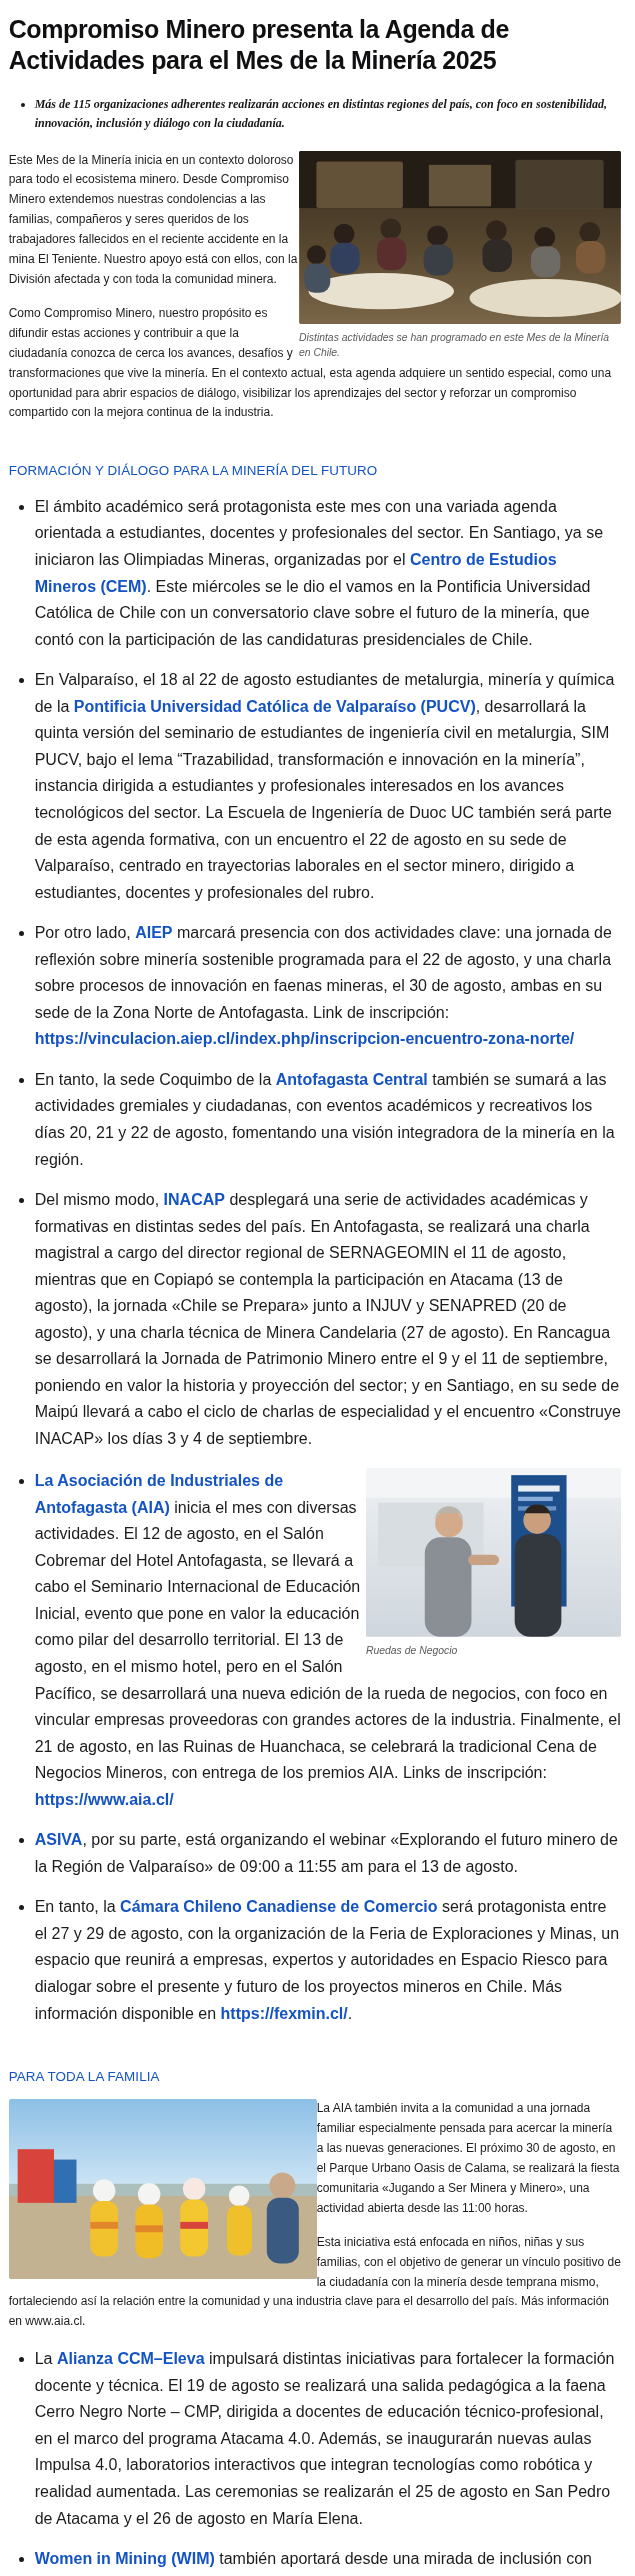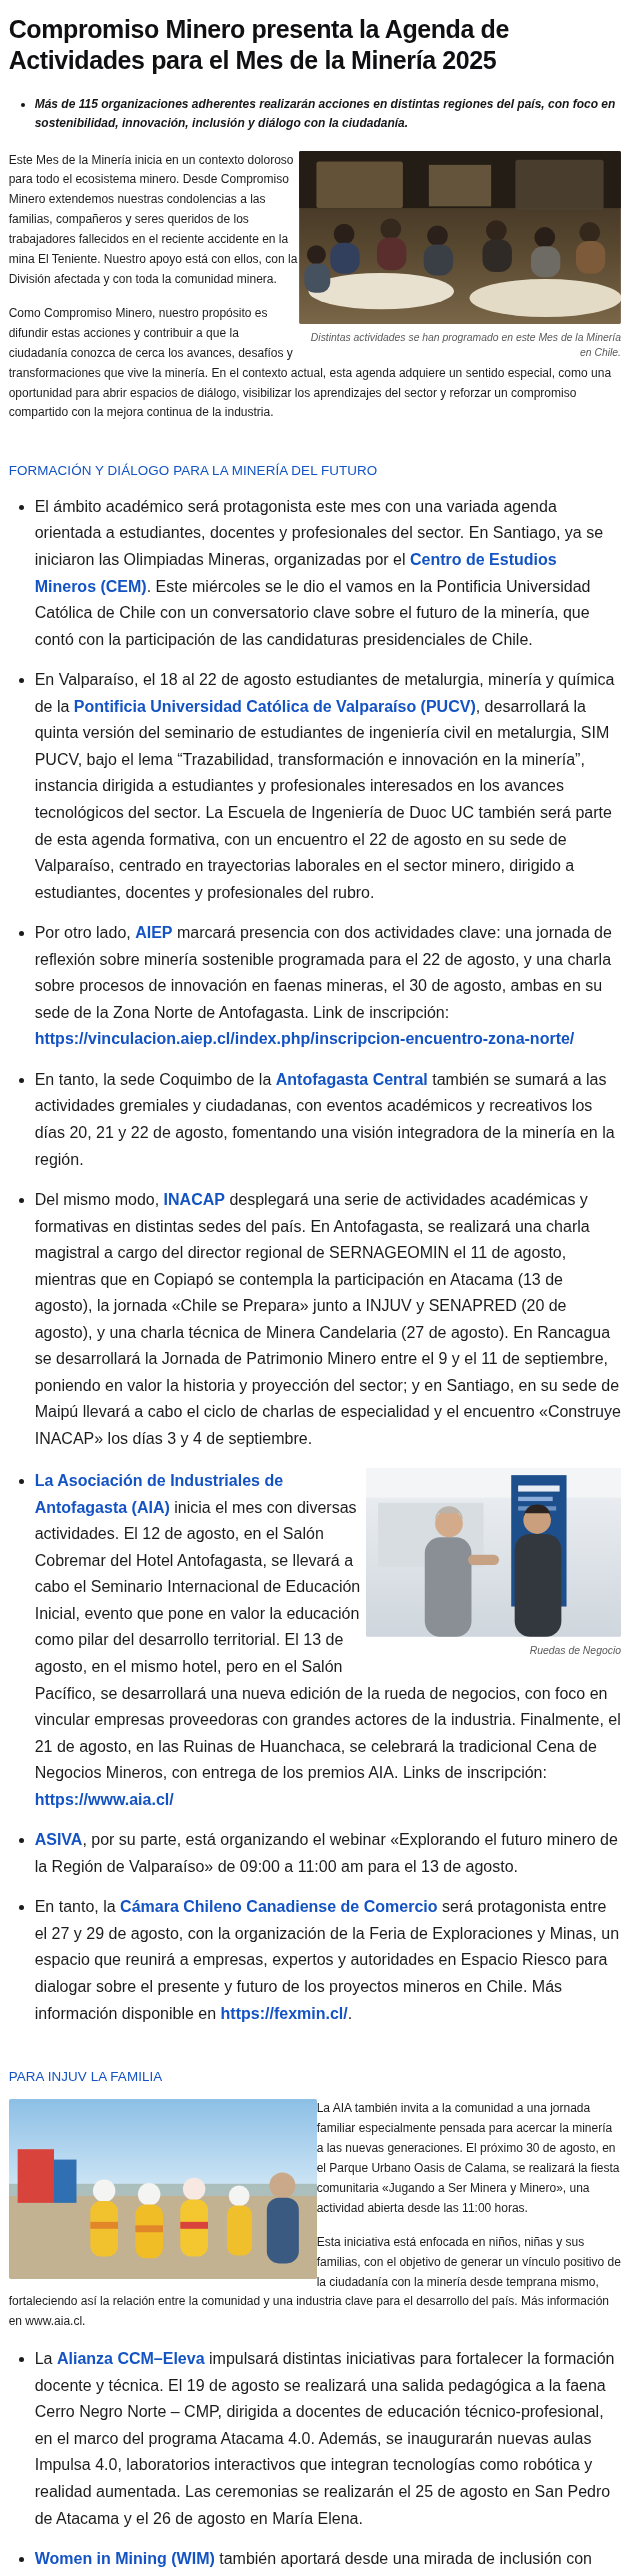--- a/index.html
+++ b/index.html
@@ -17,21 +17,21 @@
     line-height:1.24;
     font-weight:700;
     color:#101012;
     letter-spacing:-0.4px;
     margin:3.5px 0 19px 0;
   }
 
   ul.lead-list { margin:0 0 17.3px 0; padding-left:26px; list-style:disc; }
   li.lead-item {
     font-size:12px; font-weight:700; font-style:italic;
-    line-height:1.6; color:#17171a;
+    line-height:1.6; color:#17171a;font-family:Liberation Serif, serif;
   }
 
   p.body { font-size:12px; line-height:1.66; margin:0 0 14px 0; }
 
   h2.section-heading {
     color:#1353c4;
     font-size:13.4px;
     font-weight:400;
     margin:26px 0 15.6px 0;
     clear:both;
@@ -45,21 +45,21 @@
 
   figure.photo { margin:0; }
   .photo-right { float:right; margin:1.7px 0 10.4px 14px; }
   .photo-left  { float:left;  margin:1.7px 14px 10.4px 0; }
   .photo-activities { width:322px; }
   .photo-ruedas { width:255px; }
   .photo-familia { width:308px; }
   figure.photo svg { display:block; border-radius:1.7px; }
   figcaption {
     font-size:10.4px; font-style:italic; color:#5a5a5a;
-    margin-top:6px; line-height:1.45;text-align:right;
+    margin-top:6px; line-height:1.45;
   }
 
   .clear { clear:both; }
 </style>
 </head>
 <body>
 
 <div class="article">
 
   <h1 class="title">Compromiso Minero presenta la Agenda de Actividades para el Mes de la Minería 2025</h1>
@@ -137,27 +137,27 @@
         <rect x="68" y="80" width="54" height="115" rx="18" fill="#8a8f96"></rect>
         <circle cx="198" cy="60" r="16" fill="#c99f7d"></circle>
         <path d="M182 58 q2 -16 16 -16 q15 0 16 16 l-2 -6 -28 0 z" fill="#2b2320"></path>
         <rect x="172" y="76" width="54" height="119" rx="18" fill="#33383f"></rect>
         <rect x="118" y="100" width="36" height="12" rx="6" fill="#c7a183"></rect>
       </svg>
       <figcaption>Ruedas de Negocio</figcaption>
     </figure>
     <ul class="bullets">
       <li><a href="#" class="inline-link">La Asociación de Industriales de Antofagasta (AIA)</a><span> inicia el mes con diversas actividades. El 12 de agosto, en el Salón Cobremar del Hotel Antofagasta, se llevará a cabo el Seminario Internacional de Educación Inicial, evento que pone en valor la educación como pilar del desarrollo territorial. El 13 de agosto, en el mismo hotel, pero en el Salón Pacífico, se desarrollará una nueva edición de la rueda de negocios, con foco en vincular empresas proveedoras con grandes actores de la industria. Finalmente, el 21 de agosto, en las Ruinas de Huanchaca, se celebrará la tradicional Cena de Negocios Mineros, con entrega de los premios AIA. Links de inscripción: </span><a href="#" class="inline-link">https://www.aia.cl/</a></li>
-      <li><a href="#" class="inline-link">ASIVA</a><span>, por su parte, está organizando el webinar «Explorando el futuro minero de la Región de Valparaíso» de 09:00 a 11:00 am para el 13 de agosto.</span></li>
+      <li><a href="#" class="inline-link">ASIVA</a><span>, por su parte, está organizando el webinar «Explorando el futuro minero de la Región de Valparaíso» de 09:00 a 11:55 am para el 13 de agosto.</span></li>
       <li><span>En tanto, la </span><a href="#" class="inline-link">Cámara Chileno Canadiense de Comercio</a><span> será protagonista entre el 27 y 29 de agosto, con la organización de la Feria de Exploraciones y Minas, un espacio que reunirá a empresas, expertos y autoridades en Espacio Riesco para dialogar sobre el presente y futuro de los proyectos mineros en Chile. Más información disponible en </span><a href="#" class="inline-link">https://fexmin.cl/</a><span>.</span></li>
     </ul>
     <div class="clear"></div>
   </section>
 
-  <h2 class="section-heading">PARA INJUV LA FAMILIA</h2>
+  <h2 class="section-heading">PARA TODA LA FAMILIA</h2>
   <section>
     <figure class="photo photo-left photo-familia">
       <svg width="308" height="180" viewBox="0 0 356 208" aria-hidden="true">
         <defs>
           <linearGradient id="pf-sky" x1="0" y1="0" x2="0" y2="1">
             <stop offset="0" stop-color="#8cbfe6"></stop>
             <stop offset="1" stop-color="#d9ecf8"></stop>
           </linearGradient>
         </defs>
         <rect width="356" height="120" fill="url(#pf-sky)"></rect>

